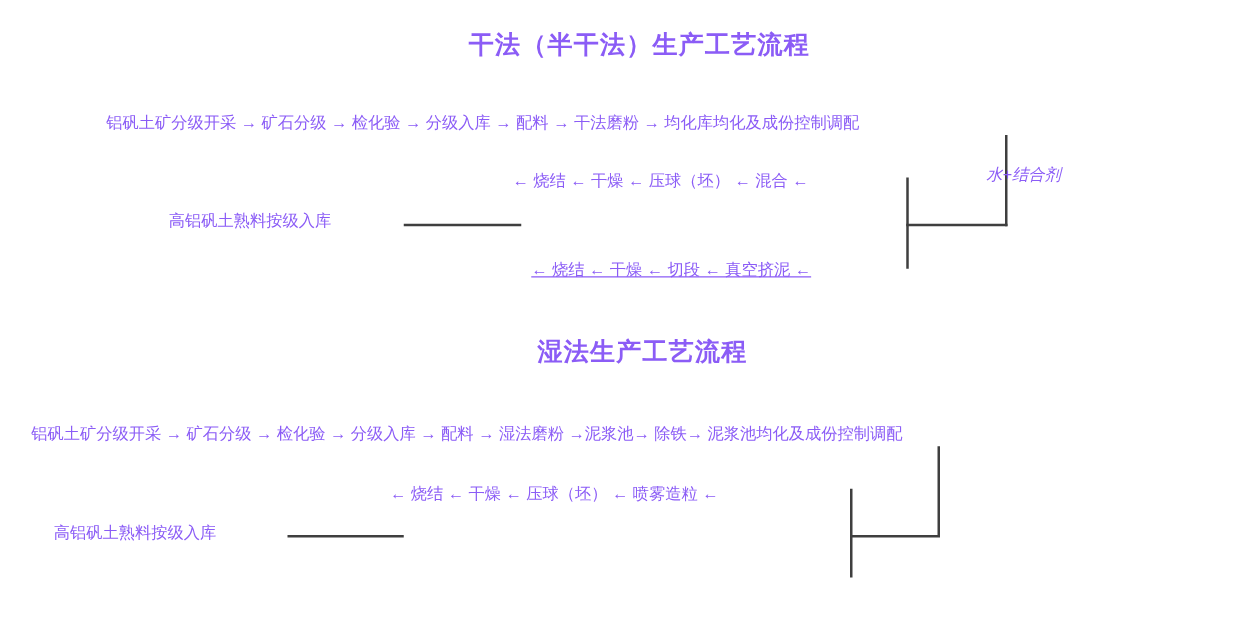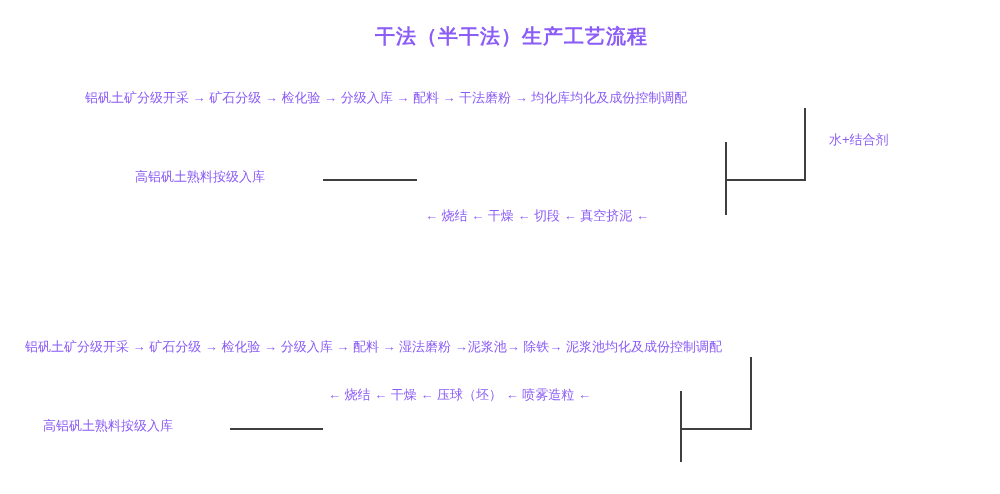--- a/index.html
+++ b/index.html
@@ -38,38 +38,40 @@
 <body>
 
 <div id="canvas">
 
   <div class="abs title" style="left:375px; top:25px;">干法（半干法）生产工艺流程</div>
 
   <div class="abs flowtext" style="left:85px; top:88px;">铝矾土矿分级开采 → 矿石分级 → 检化验 → 分级入库 → 配料 → 干法磨粉 → 均化库均化及成份控制调配</div>
 
   <div class="line vline" style="left:804px; top:108px; height:73px;"></div>
 
-  <div class="abs flowtext" style="left:829px; top:130px;">水+结合剂</div>
+  <div class="abs flowtext" style="left:789px; top:130px;font-style:italic;">水+结合剂</div>
 
+  <div class="abs flowtext" style="left:410px; top:135px;">← 烧结 ← 干燥 ← 压球（坯） ← 混合 ←</div>
 
   <div class="abs flowtext" style="left:135px; top:167px;">高铝矾土熟料按级入库</div>
 
   <div class="line hline" style="left:323px; top:179px; width:94px;"></div>
 
   <div class="line hline" style="left:725px; top:179px; width:81px;"></div>
   <div class="line vline" style="left:725px; top:142px; height:73px;"></div>
 
-  <div class="abs flowtext" style="left:425px; top:206px;">← 烧结 ← 干燥 ← 切段 ← 真空挤泥 ←</div>
+  <div class="abs flowtext" style="left:425px; top:206px;text-decoration:underline;">← 烧结 ← 干燥 ← 切段 ← 真空挤泥 ←</div>
 
+  <div class="abs title" style="left:430px; top:271px;">湿法生产工艺流程</div>
 
   <div class="abs flowtext" style="left:25px; top:337px;">铝矾土矿分级开采 → 矿石分级 → 检化验 → 分级入库 → 配料 → 湿法磨粉 →泥浆池→ 除铁→ 泥浆池均化及成份控制调配</div>
 
   <div class="line vline" style="left:750px; top:357px; height:71px;"></div>
 
-  <div class="abs flowtext" style="left:328px; top:385px;">← 烧结 ← 干燥 ← 压球（坯） ← 喷雾造粒 ←</div>
+  <div class="abs flowtext" style="left:312px; top:385px;">← 烧结 ← 干燥 ← 压球（坯） ← 喷雾造粒 ←</div>
 
   <div class="abs flowtext" style="left:43px; top:416px;">高铝矾土熟料按级入库</div>
 
   <div class="line hline" style="left:230px; top:428px; width:93px;"></div>
 
   <div class="line hline" style="left:680px; top:428px; width:72px;"></div>
   <div class="line vline" style="left:680px; top:391px; height:71px;"></div>
 
 
 </div>

